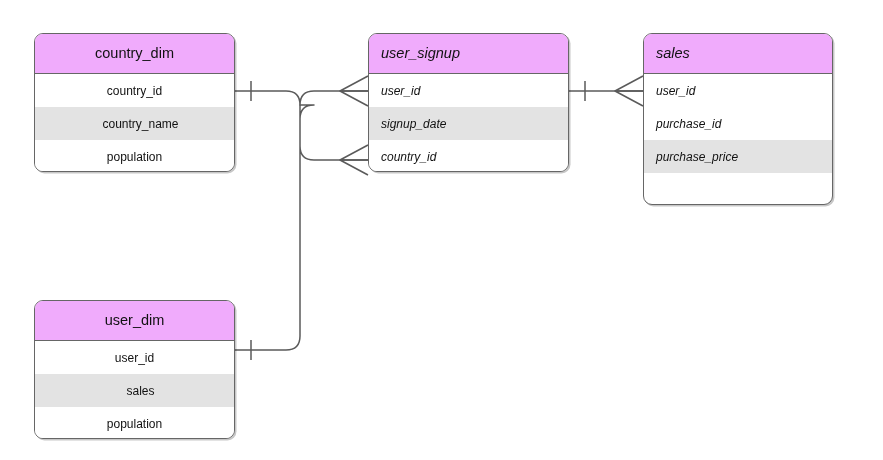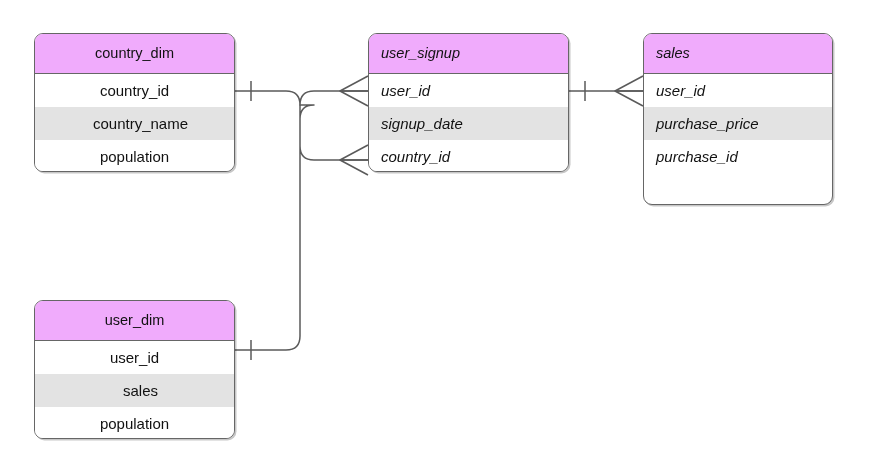--- a/index.html
+++ b/index.html
@@ -42,21 +42,21 @@
     color: #111111;
     font-size: 14.5px;
     line-height: 1;
     display: flex;
     align-items: center;
     height: 40px;
   }
   .attr-row {
     box-sizing: border-box;
     color: #111111;
-    font-size: 15px;
+    font-size: 12px;
     line-height: 1;
     display: flex;
     align-items: center;
     height: 33px;
   }
   .attr-row.striped {
     background: #e3e3e3;
     padding-left: 12px;
   }
   .attr-row.plain {
@@ -115,22 +115,22 @@
   <div class="entity style-left" style="left:368px; top:33px; width:201px; height:139px;">
     <div class="entity-header">user_signup</div>
     <div class="attr-row plain">user_id</div>
     <div class="attr-row striped">signup_date</div>
     <div class="attr-row plain">country_id</div>
   </div>
 
   <div class="entity style-left" style="left:643px; top:33px; width:190px; height:172px;">
     <div class="entity-header">sales</div>
     <div class="attr-row plain">user_id</div>
+    <div class="attr-row plain">purchase_id</div>
     <div class="attr-row striped">purchase_price</div>
-    <div class="attr-row plain">purchase_id</div>
   </div>
 
   <div class="entity style-center" style="left:34px; top:300px; width:201px; height:139px;">
     <div class="entity-header">user_dim</div>
     <div class="attr-row plain">user_id</div>
     <div class="attr-row striped">sales</div>
     <div class="attr-row plain">population</div>
   </div>
 
 </div>

